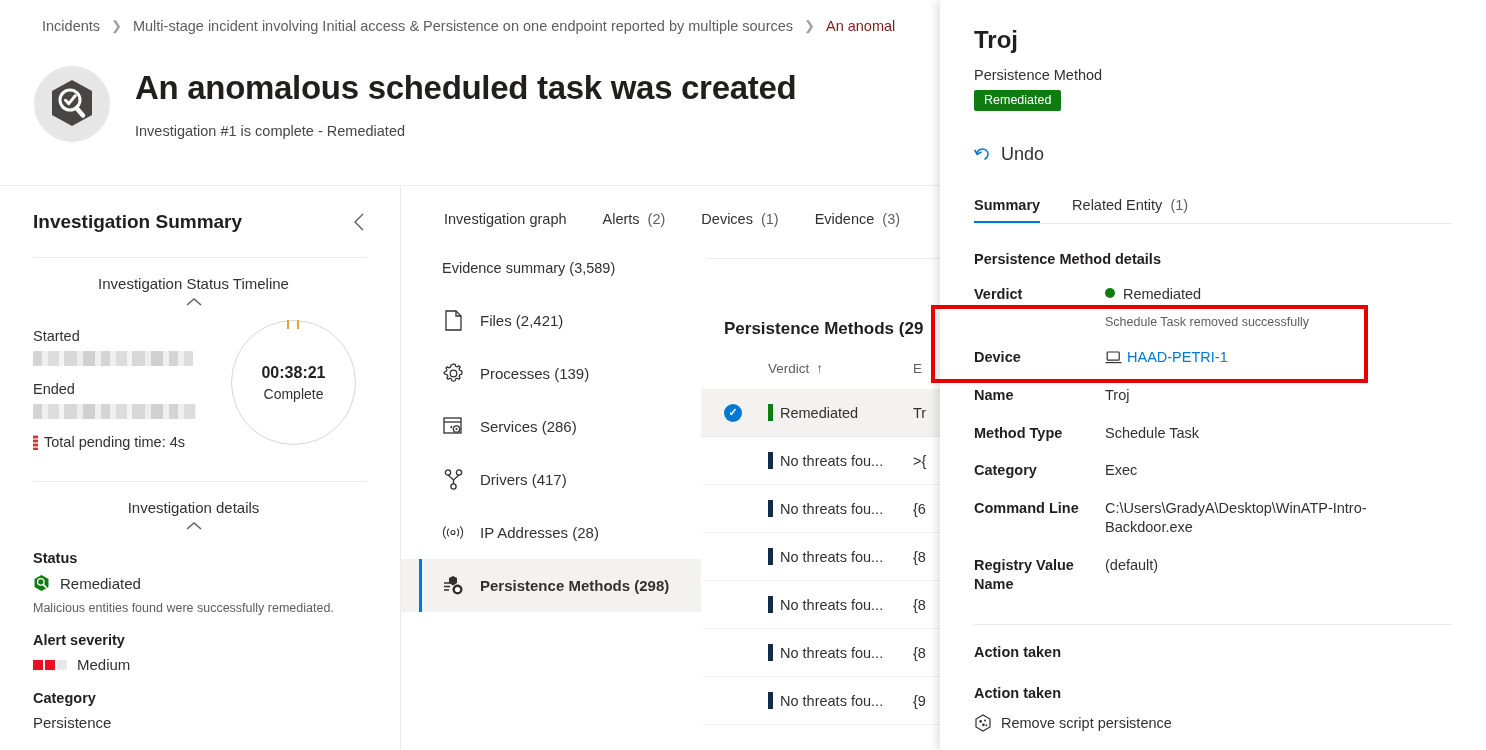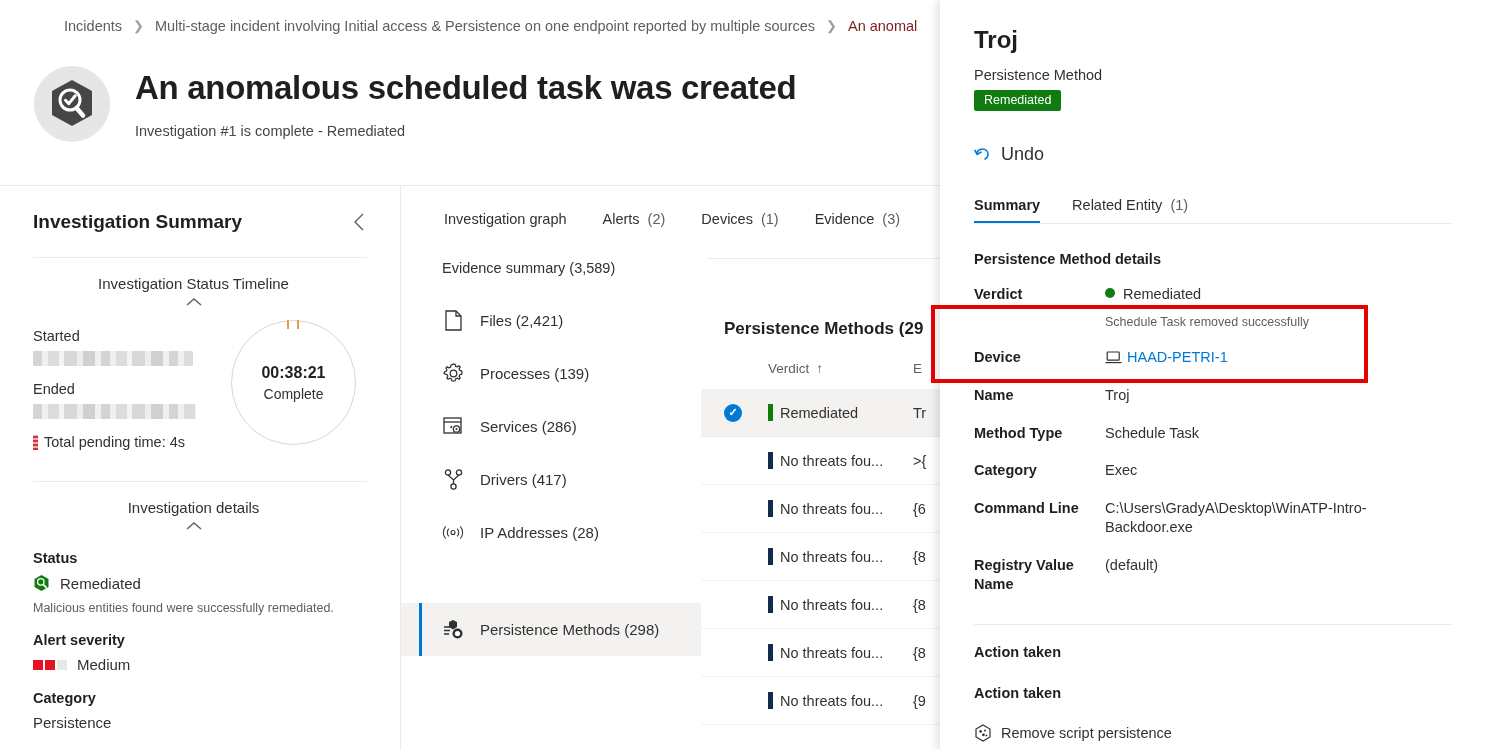--- a/index.html
+++ b/index.html
@@ -9,21 +9,21 @@
     font-family: "Liberation Sans", sans-serif;
     color: #323130;
     overflow: hidden;
   }
   .root { position: relative; width: 1486px; height: 750px; }
 
   
   .breadcrumb {
     position: absolute; left: 42px; top: 18px;
     display: flex; align-items: center;
-    font-size: 14.5px; color: #605e5c; white-space: nowrap; margin-left: 22px;
+    font-size: 14.5px; color: #605e5c; white-space: nowrap;
   }
   .bc-item { color: #7f1d1d; }
   .bc-item.link { color: #605e5c; }
   .bc-sep {
     margin: 0 11px; color: #a19f9d; font-size: 13px;
     display: inline-block; transform: translateY(-1px);
   }
 
   
   .page-header {
@@ -139,21 +139,21 @@
   .evi-head { font-size: 14.5px; color: #323130; padding: 0 0 0 41px; margin-bottom: 18px; }
   .evi-item {
     display: flex; align-items: center; height: 53px;
     padding-left: 41px; font-size: 15px; color: #323130; cursor: pointer;
     position: relative;
   }
   .evi-item .ic {
     width: 22px; height: 22px; flex: none; margin-right: 16px;
     display: flex; align-items: center; justify-content: center; color: #323130;
   }
-  .evi-item.sel { background: #f3f2f1; font-weight: normal; margin-top: 44px; }
+  .evi-item.sel { background: #f3f2f1; font-weight: bold; }
   .evi-item.sel::before {
     content: ""; position: absolute; left: 18px; top: 0; bottom: 0;
     width: 3px; background: #0078d4;
   }
 
   
   .tbl-col { flex: 1; padding-top: 6px; position: relative; }
   .tbl-top {
     border-top: 1px solid #edebe9; margin-left: 6px; padding-top: 14px;
   }
@@ -220,21 +220,21 @@
   .kv { display: flex; margin-top: 18px; font-size: 14.5px; }
   .kv .k { width: 131px; flex: none; font-weight: bold; color: #201f1e; line-height: 1.35; }
   .kv .v { color: #323130; line-height: 1.35; }
   .kv .v.link { color: #0078d4; }
   .kv .v .sublabel { display:block; font-size: 12.5px; color: #605e5c; margin-top: 9px; }
   .dot-green {
     display: inline-block; width: 10px; height: 10px; border-radius: 50%;
     background: #107c10; margin-right: 8px; transform: translateY(-1px);
   }
   .fo-divider { height: 1px; background: #edebe9; margin: 29px 0 0 0; }
-  .action-row { display: flex; align-items: center; gap: 9px; font-size: 14.5px; color: #323130; margin-top: 23px; }
+  .action-row { display: flex; align-items: center; gap: 9px; font-size: 14.5px; color: #323130; margin-top: 13px; }
 
   
   .annot {
     position: absolute; left: 931px; top: 305px;
     width: 437px; height: 78px;
     border: 4px solid #e60000; z-index: 40; pointer-events: none;
   }
   svg { display: block; }
 </style>
 </head>

